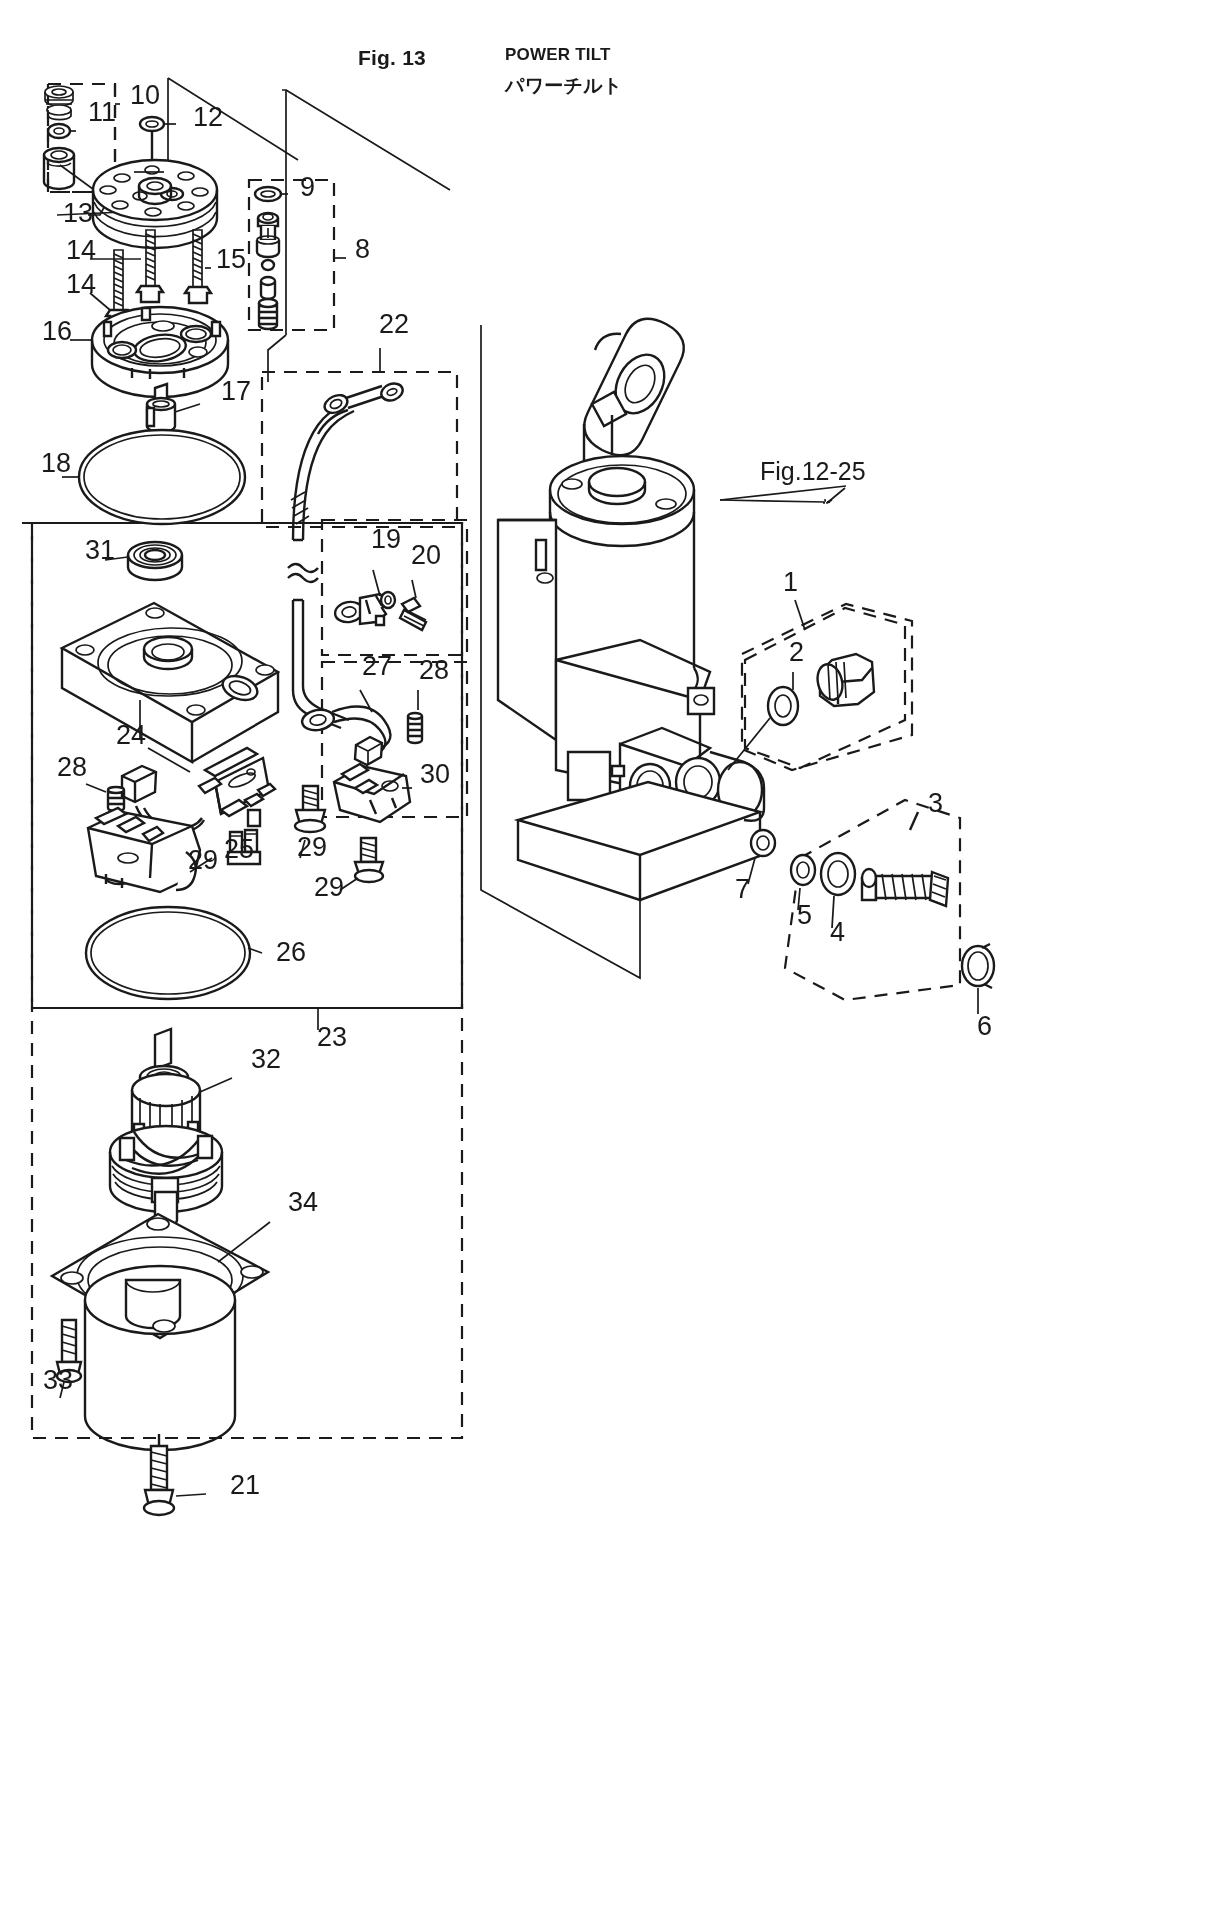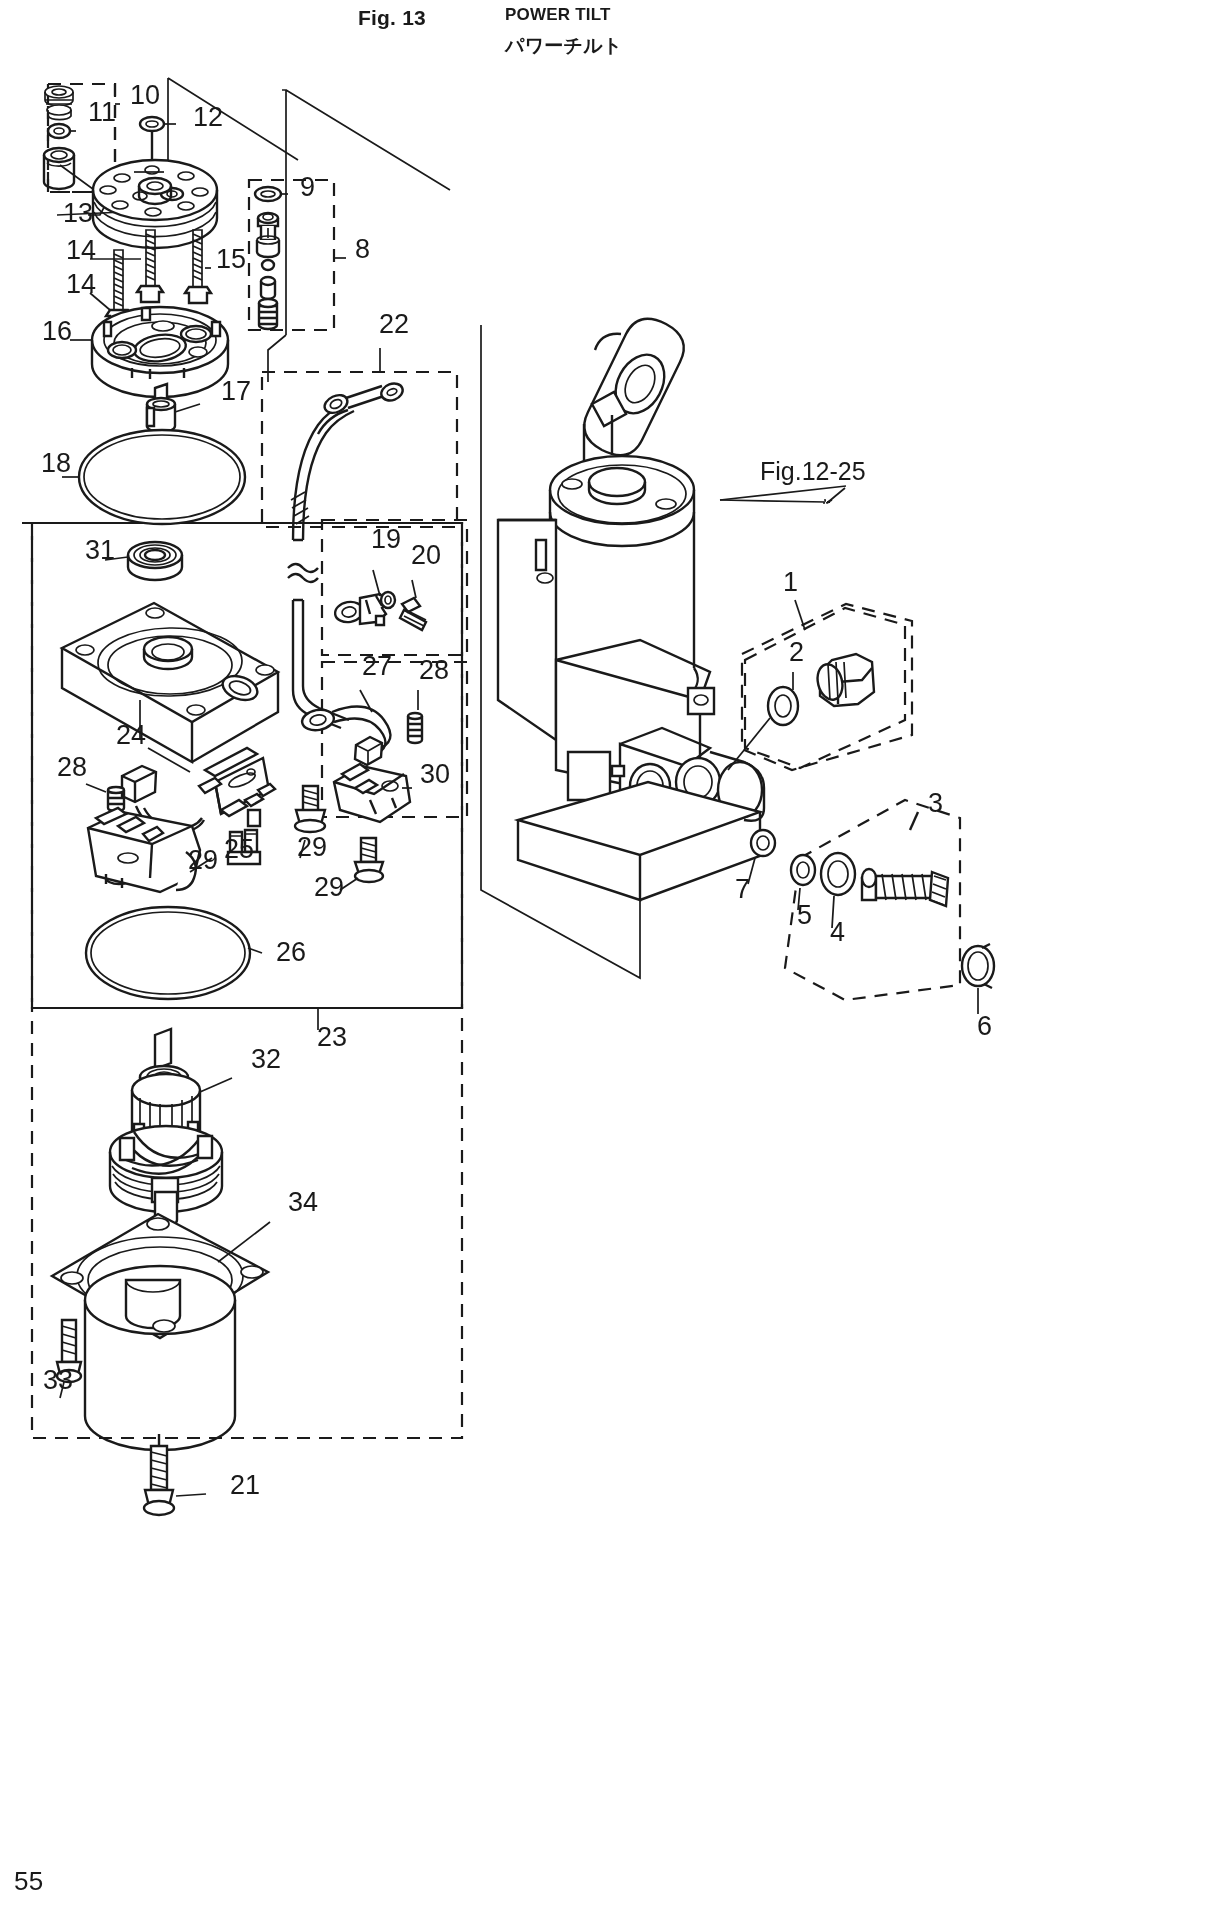--- a/index.html
+++ b/index.html
@@ -2,21 +2,21 @@
 <html><head>
 <meta charset="utf-8">
 <style>
   html,body{margin:0;padding:0;background:#ffffff;}
   body{
     width:1232px;height:1912px;position:relative;overflow:hidden;
     font-family:"Liberation Sans","DejaVu Sans",sans-serif;
     color:#1a1a1a;
   }
   #sheet{position:absolute;inset:0;}
-  .hdr{position:absolute;font-weight:bold;letter-spacing:.2px;}
+  .hdr{position:absolute;font-weight:bold;letter-spacing:.2px;margin-top:40px;}
   #fig-no{left:358px;top:6px;font-size:21px;}
   #title-en{left:505px;top:5px;font-size:17px;}
   #title-jp{left:505px;top:33px;font-size:19px;font-weight:bold;}
   #page-no{left:14px;top:1866px;font-size:26px;font-weight:normal;}
   svg{position:absolute;left:0;top:0;width:1232px;height:1912px;}
   text.cal{font-family:"Liberation Sans","DejaVu Sans",sans-serif;font-size:27px;fill:#1a1a1a;}
   text.cal-sm{font-family:"Liberation Sans","DejaVu Sans",sans-serif;font-size:25px;fill:#1a1a1a;}
   .ln{stroke:#1a1a1a;fill:none;}
   .thin{stroke-width:1.7;}
   .med{stroke-width:2.4;}

